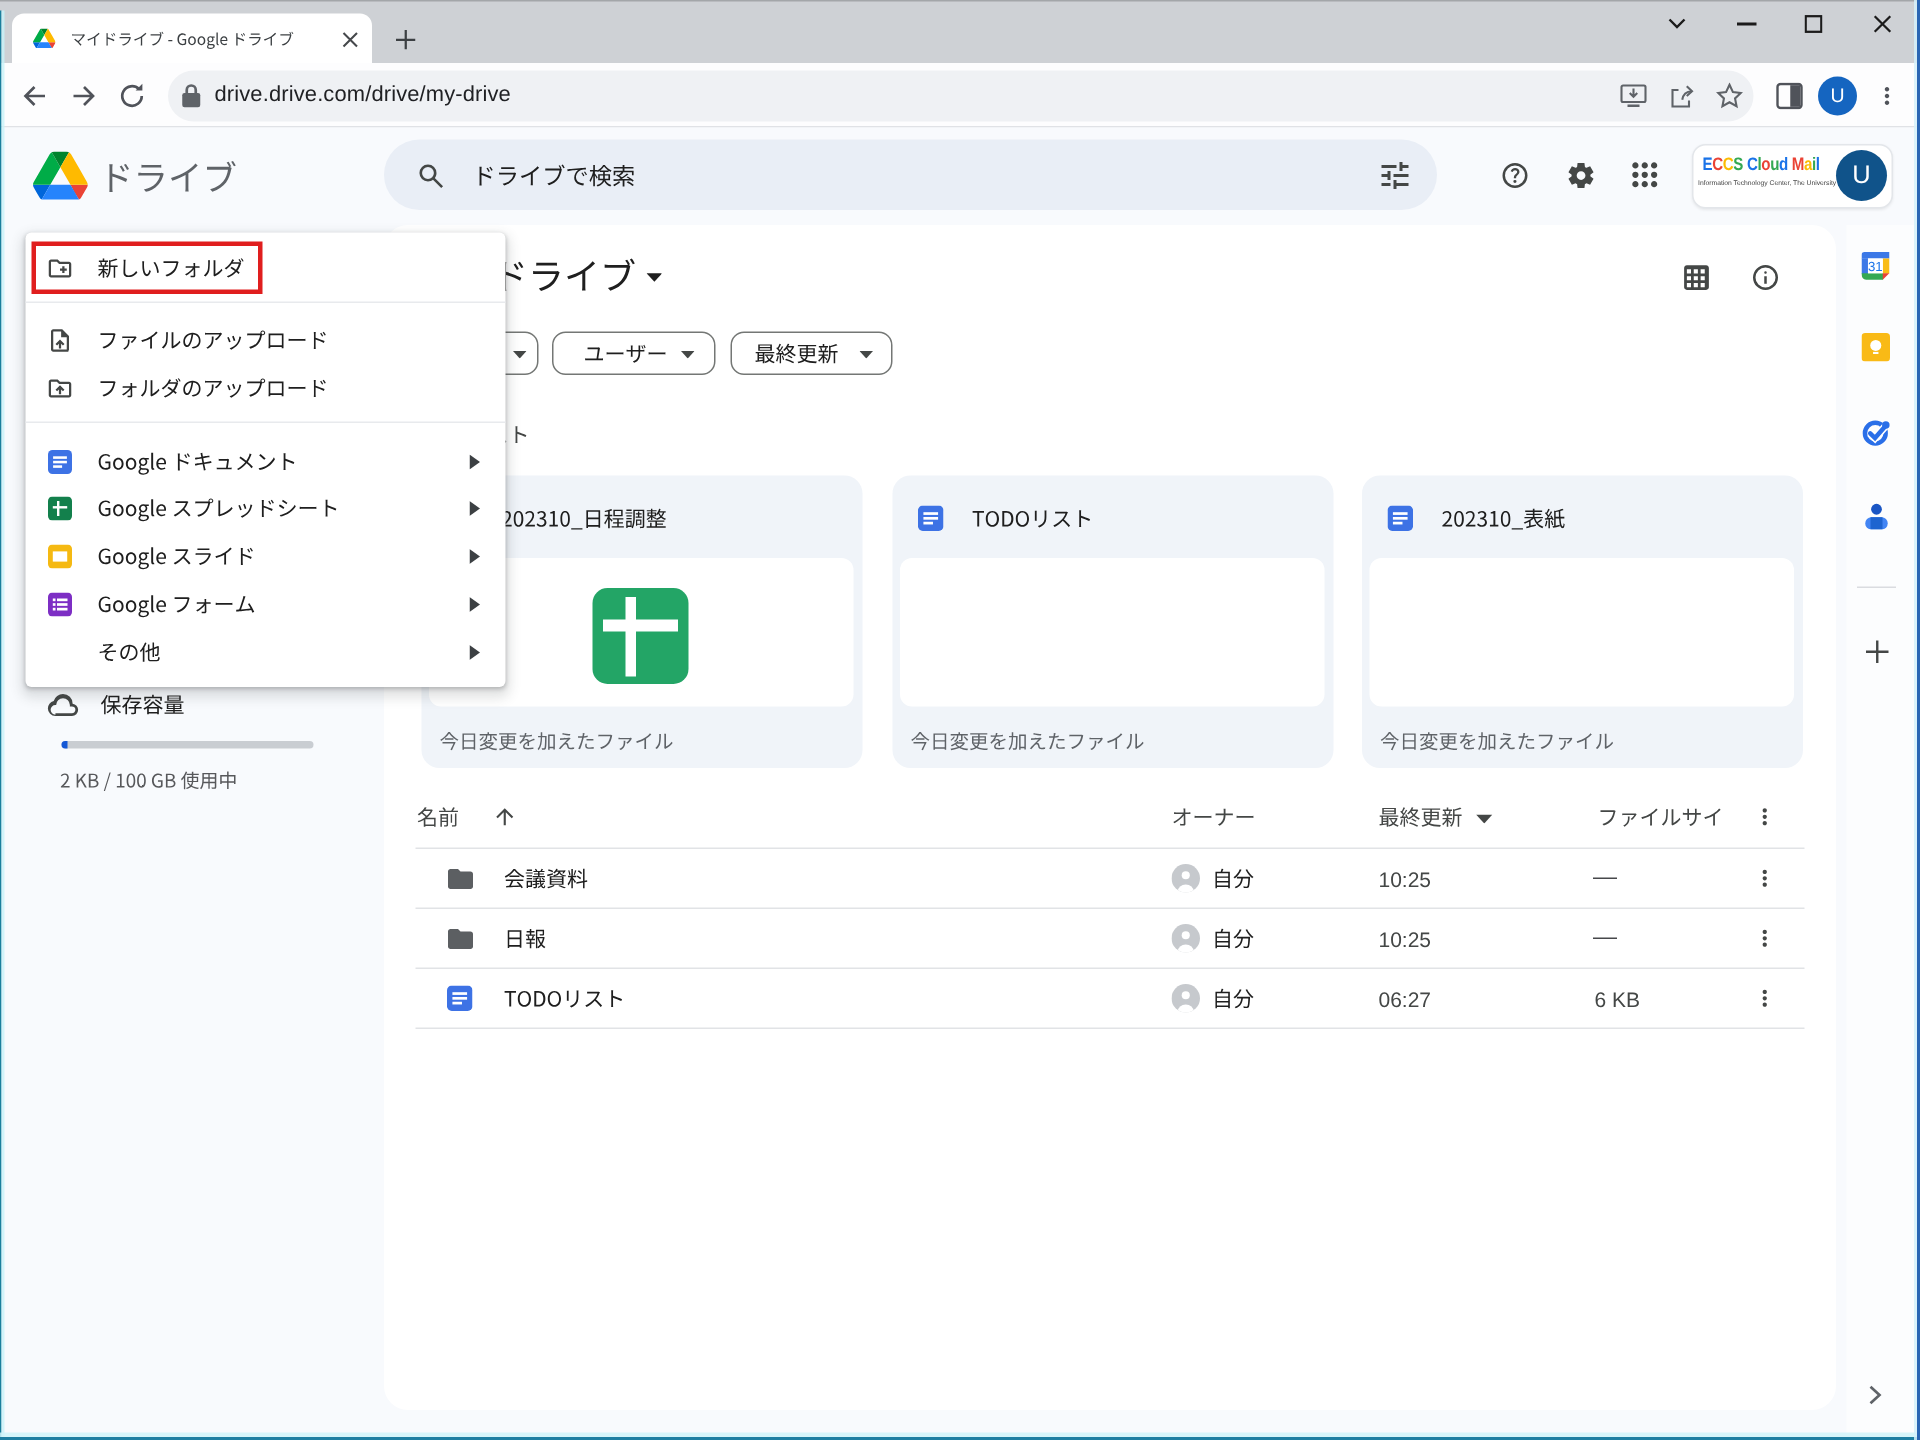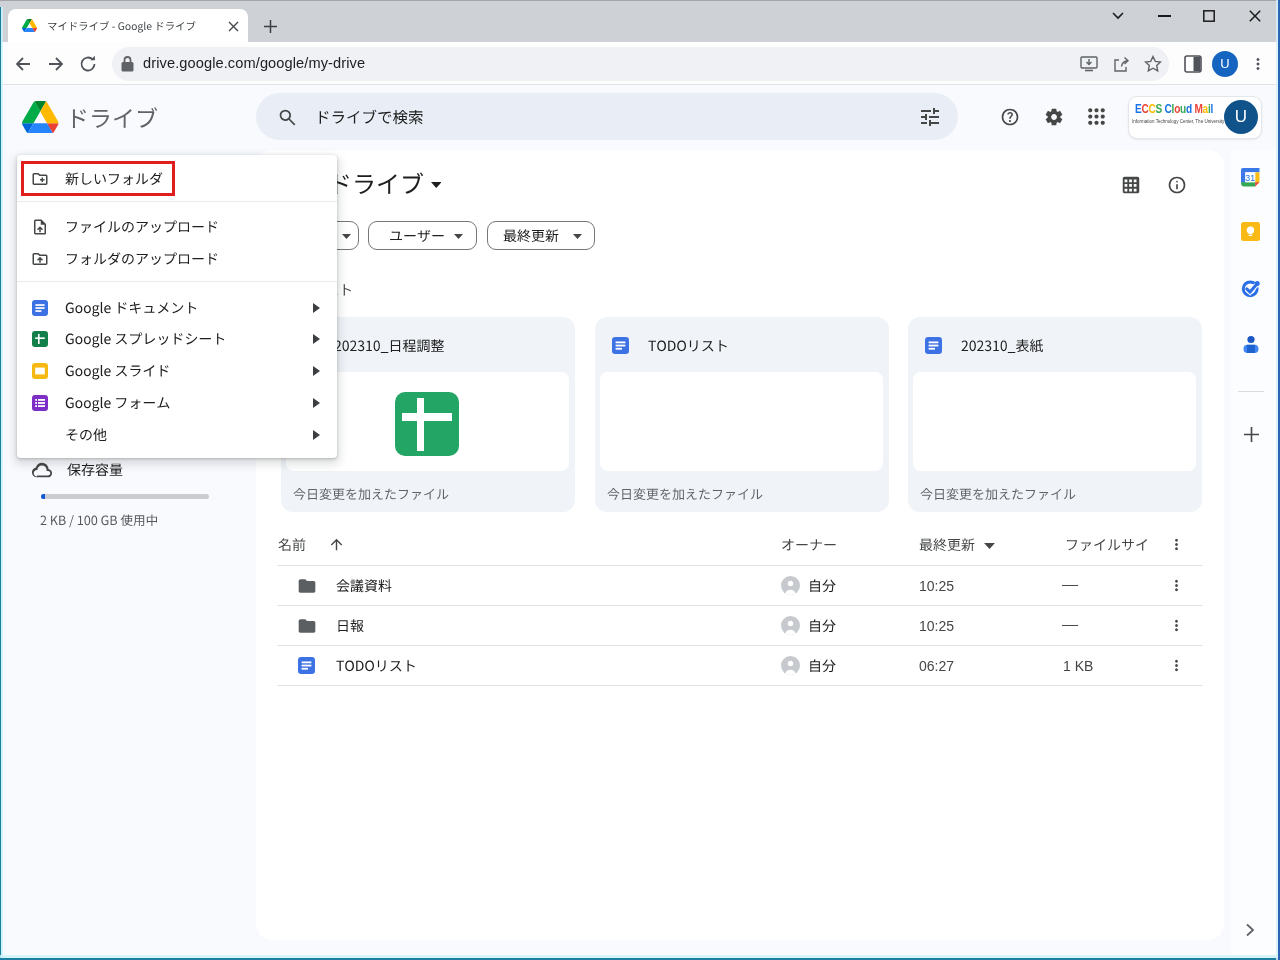--- a/index.html
+++ b/index.html
@@ -44,21 +44,21 @@
   </svg>
 <svg class="abs" style="left:79px;top:55px" width="18" height="18" viewBox="0 0 18 18">
     <path d="M15.5 9 a6.5 6.5 0 1 1 -1.9-4.6" fill="none" stroke="#50535a" stroke-width="1.8"></path>
     <path d="M15.9 0.8 V5.3 H11.4 Z" fill="#50535a"></path>
   </svg>
 <div class="abs" style="left:112px;top:47px;width:1057px;height:34px;background:#eff1f4;border-radius:17px"></div>
 <svg class="abs" style="left:121px;top:56px" width="13" height="16" viewBox="0 0 13 16">
     <rect x="0.5" y="6" width="12" height="9.5" rx="1.5" fill="#5f6368"></rect>
     <path d="M3.5 6 V4 a3 3 0 0 1 6 0 V6" fill="none" stroke="#5f6368" stroke-width="1.8"></path>
   </svg>
-<div class="abs" style="left:143px;top:55px;font-size:14.6px;color:#202124;letter-spacing:0.1px">drive.google.com/google/my-drive</div>
+<div class="abs" style="left:143px;top:55px;font-size:14.6px;color:#202124;letter-spacing:0.1px">drive.drive.com/drive/my-drive</div>
 <svg class="abs" style="left:1080px;top:55px" width="18" height="18" viewBox="0 0 18 18" fill="none" stroke="#5f6368" stroke-width="1.4">
     <rect x="1" y="2" width="16" height="11" rx="1"></rect>
     <path d="M9 4 v5 M6.5 7 L9 9.5 L11.5 7"></path>
     <path d="M5 15.5 h8" stroke-width="1.6"></path>
   </svg>
 <svg class="abs" style="left:1112px;top:55px" width="18" height="18" viewBox="0 0 18 18" fill="none" stroke="#5f6368" stroke-width="1.4">
     <path d="M7 5 H3 V16 H14 V12"></path>
     <path d="M9.5 11.5 C10 8 12 6 16 5.8"></path>
     <path d="M12.5 2.5 L16 5.8 L12.5 9"></path>
   </svg>
@@ -273,21 +273,21 @@
     <clipPath id="av665">
       <circle cx="9.5" cy="9.5" r="9.5"></circle>
     </clipPath>
     <circle cx="9.5" cy="7.5" r="2.7" fill="#fff"></circle>
     <ellipse cx="9.5" cy="18.4" rx="5.3" ry="4.7" fill="#fff" clip-path="url(#av665)"></ellipse>
   </svg>
 <svg style="position:absolute;left:808px;top:670.7px;overflow:visible" width="1" height="1">
     <path d="M3.3 -5.8H10.8V-3.7H3.3ZM3.3 -6.7V-8.8H10.8V-6.7ZM3.3 -2.7H10.8V-0.6H3.3ZM6.4 -11.8C6.3 -11.2 6 -10.5 5.8 -9.8H2.3V1.1H3.3V0.4H10.8V1.1H11.9V-9.8H6.9C7.1 -10.4 7.4 -11 7.6 -11.6ZM18.5 -11.5C17.7 -9.3 16.1 -7.4 14.3 -6.2C14.6 -6 15 -5.6 15.2 -5.4C17 -6.7 18.6 -8.8 19.7 -11.2ZM23.4 -11.5 22.4 -11.1C23.5 -9 25.2 -6.7 26.8 -5.5C27 -5.8 27.4 -6.2 27.7 -6.4C26.1 -7.5 24.3 -9.6 23.4 -11.5ZM16.6 -6.5V-5.4H19.5C19.2 -3.1 18.4 -0.8 15.1 0.3C15.3 0.5 15.6 0.9 15.8 1.2C19.3 -0.1 20.2 -2.7 20.6 -5.4H24.2C24.1 -1.9 23.9 -0.5 23.5 -0.1C23.4 0 23.2 0.1 22.9 0.1C22.6 0.1 21.7 0 20.8 -0C21 0.3 21.1 0.7 21.2 1C22 1.1 22.9 1.1 23.4 1C23.9 1 24.2 0.9 24.5 0.5C24.9 0 25.1 -1.6 25.4 -6C25.4 -6.1 25.4 -6.5 25.4 -6.5Z" fill="#1f1f1f"></path>
   </svg>
 <div class="abs" style="left:919px;top:657.5px;font-size:14px;color:#444746">06:27</div>
-<div class="abs" style="left:1063px;top:657.5px;font-size:14px;color:#444746">1 KB</div>
+<div class="abs" style="left:1063px;top:657.5px;font-size:14px;color:#444746">6 KB</div>
 <svg style="position:absolute;left:1168px;top:657.0px" width="17" height="17" viewBox="0 -960 960 960" fill="#444746">
     <path d="M480-160q-33 0-56.5-23.5T400-240q0-33 23.5-56.5T480-320q33 0 56.5 23.5T560-240q0 33-23.5 56.5T480-160Zm0-240q-33 0-56.5-23.5T400-480q0-33 23.5-56.5T480-560q33 0 56.5 23.5T560-480q0 33-23.5 56.5T480-400Zm0-240q-33 0-56.5-23.5T400-720q0-33 23.5-56.5T480-800q33 0 56.5 23.5T560-720q0 33-23.5 56.5T480-640Z"></path>
   </svg>
 <div class="abs" style="left:1231px;top:150px;width:45px;height:806px;background:#fcfdfe"></div>
 <svg class="abs" style="left:1241px;top:168px" width="18.5" height="18.5" viewBox="0 0 18 18">
 <rect x="0" y="0" width="18" height="18" rx="1.5" fill="#fff"></rect>
 <path d="M0 2 Q0 0 2 0 H18 V4.2 H0 Z" fill="#3b78e7"></path>
 <path d="M0 4 H4.2 V14.5 H0 Z" fill="#3b78e7"></path>
 <path d="M13.8 4.2 H18 V14 H13.8 Z" fill="#f9bc15"></path>
 <path d="M0 13.8 Q0 18 3 18 H14 V13.8 Z" fill="#34a853"></path>

